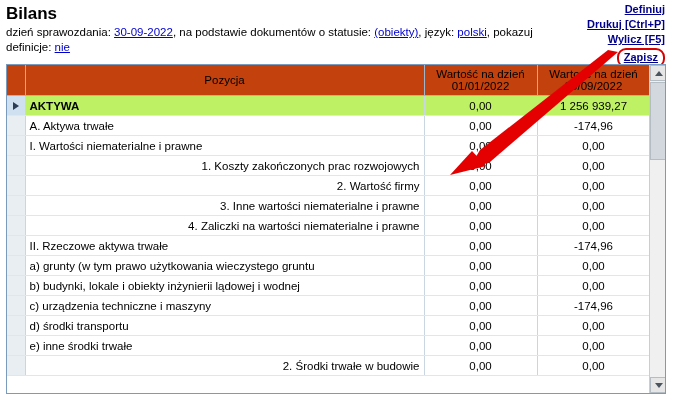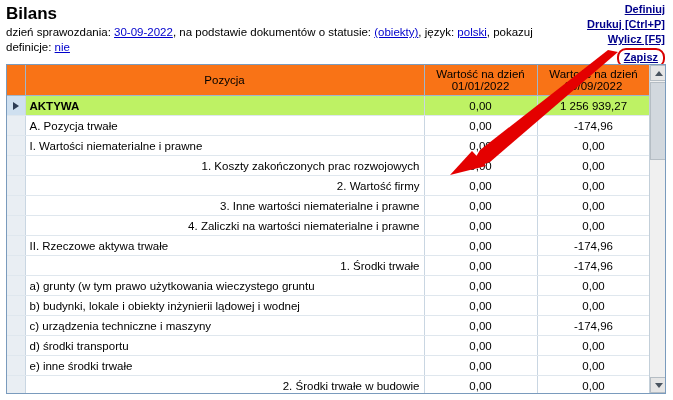--- a/index.html
+++ b/index.html
@@ -78,21 +78,21 @@
     background: #ffffff;
     box-sizing: border-box;
     overflow: hidden;
   }
   table#grid {
     border-collapse: collapse;
     width: 643px;
     table-layout: fixed;
   }
   table#grid th {
-    background: #f97316;
+    background: #c2410c;
     border-right: 1px solid #9fb6cc;
     border-bottom: 1px solid #9fb6cc;
     font-weight: normal;
     font-size: 11.5px;
     height: 30px;
     padding: 0 4px;
     color: #000;
     vertical-align: middle;
   }
   table#grid th.hdr-pos { text-align: center; }
@@ -222,21 +222,21 @@
     </thead>
     <tbody id="grid-body">
         <tr class="selected">
           <td class="marker"><span class="arrow-marker"></span></td>
           <td class="lvl0">AKTYWA</td>
           <td class="val">0,00</td>
           <td class="val">1 256 939,27</td>
         </tr>
         <tr>
           <td class="marker"></td>
-          <td class="lvl1">A. Pozycja trwałe</td>
+          <td class="lvl1">A. Aktywa trwałe</td>
           <td class="val">0,00</td>
           <td class="val">-174,96</td>
         </tr>
         <tr>
           <td class="marker"></td>
           <td class="lvl2">I. Wartości niematerialne i prawne</td>
           <td class="val">0,00</td>
           <td class="val">0,00</td>
         </tr>
         <tr>
@@ -259,26 +259,20 @@
         </tr>
         <tr>
           <td class="marker"></td>
           <td class="lvl3">4. Zaliczki na wartości niematerialne i prawne</td>
           <td class="val">0,00</td>
           <td class="val">0,00</td>
         </tr>
         <tr>
           <td class="marker"></td>
           <td class="lvl2">II. Rzeczowe aktywa trwałe</td>
-          <td class="val">0,00</td>
-          <td class="val">-174,96</td>
-        </tr>
-        <tr>
-          <td class="marker"></td>
-          <td class="lvl3">1. Środki trwałe</td>
           <td class="val">0,00</td>
           <td class="val">-174,96</td>
         </tr>
         <tr>
           <td class="marker"></td>
           <td class="lvl4">a) grunty (w tym prawo użytkowania wieczystego gruntu</td>
           <td class="val">0,00</td>
           <td class="val">0,00</td>
         </tr>
         <tr>

